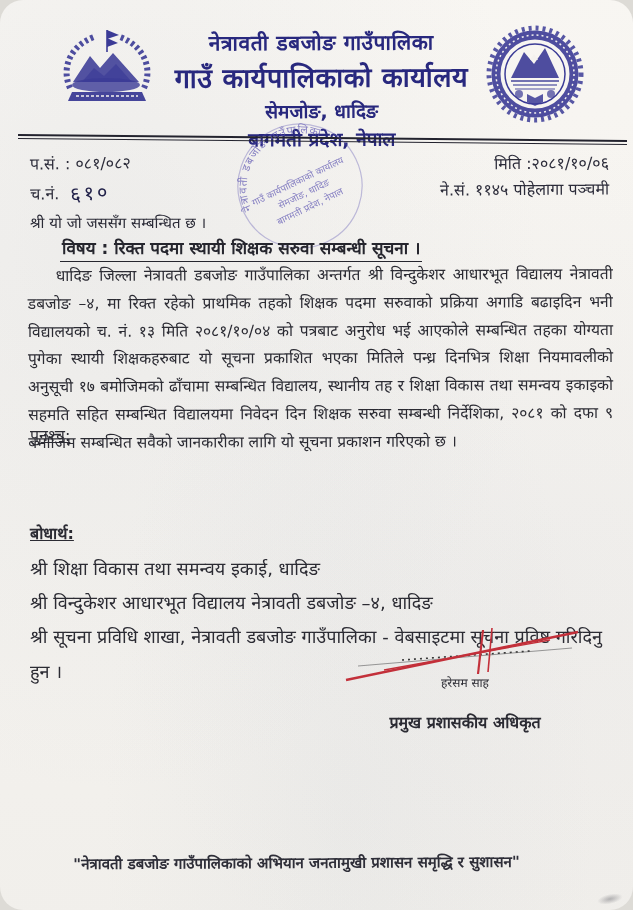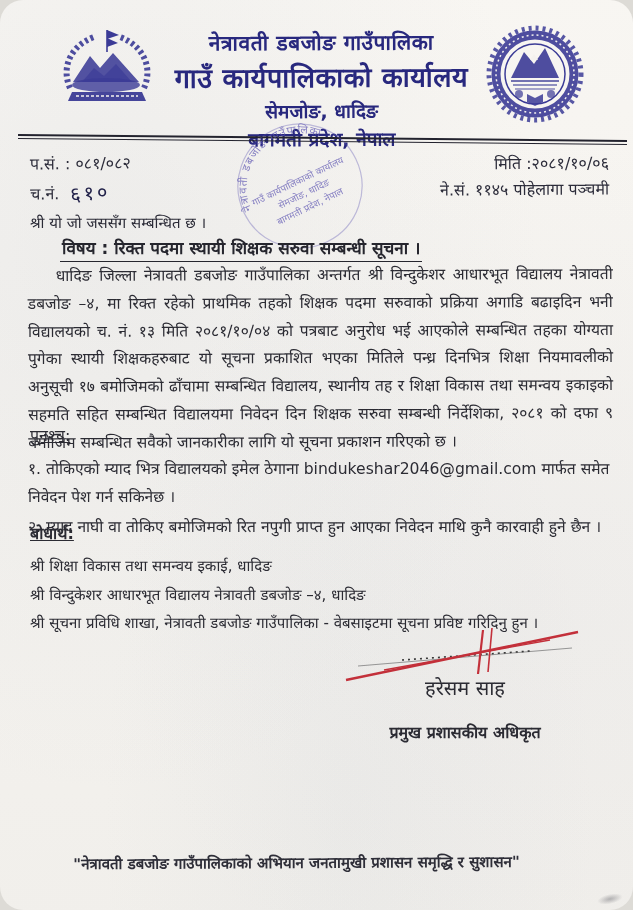--- a/index.html
+++ b/index.html
@@ -80,29 +80,29 @@
     font-size:15.6px; line-height:1.78; color:#2b2b33;
   }
   .ps-items .ps-item { margin-bottom:2px; }
 
   .cc-heading {
     position:absolute; left:30px; top:522px; font-size:16px; font-weight:bold;
     color:#2b2b33; text-decoration:underline;
   }
   .cc-items {
     position:absolute; left:30px; right:22px; top:552px;
-    font-size:15px; line-height:1.9; color:#2b2b33;
+    font-size:18px; line-height:1.9; color:#2b2b33;
   }
 
   
   .sig-block {
     position:absolute; right:38px; top:622px; width:260px; text-align:center;
   }
   .sig-scribble { width:250px; height:62px; }
-  .sig-name  { font-size:20px; color:#2b2b33; margin-top:-14px; }
+  .sig-name  { font-size:12px; color:#2b2b33; margin-top:-14px; }
   .sig-title { font-size:16px; font-weight:bold; color:#2b2b33; margin-top:20px; }
 
   
   .footer-quote {
     position:absolute; left:0; right:40px; top:852px; text-align:center;
     font-size:15px; font-weight:bold; color:#2e2e38; transform:rotate(-0.3deg);
   }
 
   .smudge {
     position:absolute; right:10px; bottom:6px; width:26px; height:10px;
@@ -198,24 +198,20 @@
 
   <div class="addressee">श्री यो जो जससँग सम्बन्धित छ ।</div>
 
   <div class="subject-wrap">
     <span class="subject">विषय : रिक्त पदमा स्थायी शिक्षक सरुवा सम्बन्धी सूचना ।</span>
   </div>
 
   <div class="body-par">धादिङ जिल्ला नेत्रावती डबजोङ गाउँपालिका अन्तर्गत श्री विन्दुकेशर आधारभूत विद्यालय नेत्रावती डबजोङ –४, मा रिक्त रहेको प्राथमिक तहको शिक्षक पदमा सरुवाको प्रक्रिया अगाडि बढाइदिन भनी विद्यालयको च. नं. १३ मिति २०८१/१०/०४ को पत्रबाट अनुरोध भई आएकोले सम्बन्धित तहका योग्यता पुगेका स्थायी शिक्षकहरुबाट यो सूचना प्रकाशित भएका मितिले पन्ध्र दिनभित्र शिक्षा नियमावलीको अनुसूची १७ बमोजिमको ढाँचामा सम्बन्धित विद्यालय, स्थानीय तह र शिक्षा विकास तथा समन्वय इकाइको सहमति सहित सम्बन्धित विद्यालयमा निवेदन दिन शिक्षक सरुवा सम्बन्धी निर्देशिका, २०८१ को दफा ९ बमोजिम सम्बन्धित सवैको जानकारीका लागि यो सूचना प्रकाशन गरिएको छ ।</div>
 
   <div class="ps-heading">पुनश्च:</div>
-  <div class="ps-items">
-    <div class="ps-item">१. तोकिएको म्याद भित्र विद्यालयको इमेल ठेगाना bindukeshar2046@gmail.com मार्फत समेत निवेदन पेश गर्न सकिनेछ ।</div>
-    <div class="ps-item">२. म्याद नाघी वा तोकिए बमोजिमको रित नपुगी प्राप्त हुन आएका निवेदन माथि कुनै कारवाही हुने छैन ।</div>
-  </div>
 
   <div class="cc-heading">बोधार्थ:</div>
   <div class="cc-items">
     <div>श्री शिक्षा विकास तथा समन्वय इकाई, धादिङ</div>
     <div>श्री विन्दुकेशर आधारभूत विद्यालय नेत्रावती डबजोङ –४, धादिङ</div>
     <div>श्री सूचना प्रविधि शाखा, नेत्रावती डबजोङ गाउँपालिका - वेबसाइटमा सूचना प्रविष्ट गरिदिनु हुन ।</div>
   </div>
 
   <div class="sig-block">
     <svg class="sig-scribble" viewBox="0 0 250 62">

